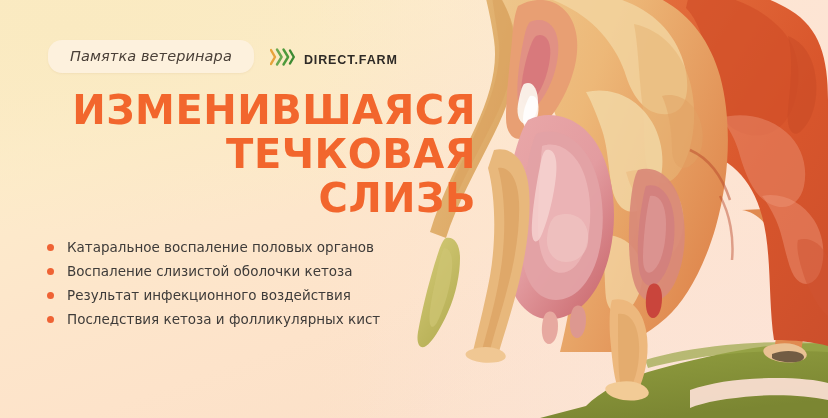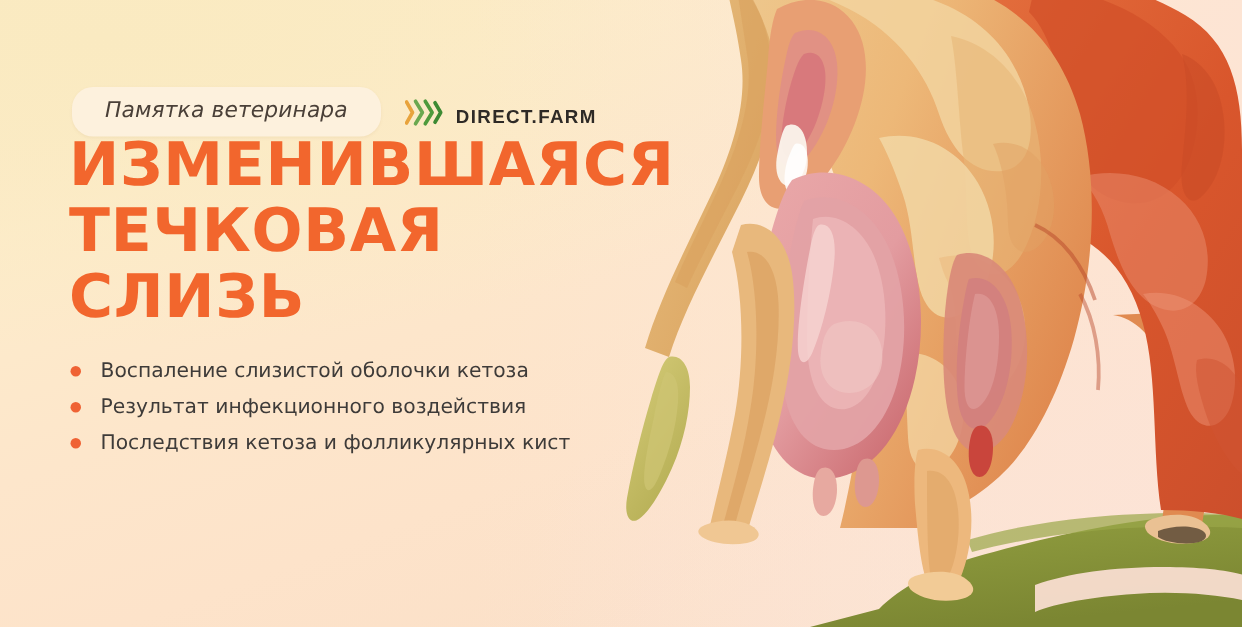--- a/index.html
+++ b/index.html
@@ -42,21 +42,21 @@
     top: 0;
     width: 438px;
     height: 418px;
   }
   .cow-art svg { display: block; width: 100%; height: 100%; }
 
   
   .header-row {
     position: absolute;
     left: 48px;
-    top: 58px;
+    top: 40px;
     display: flex;
     align-items: center;
     gap: 16px;
   }
   .pill {
     background: #fdf1dd;
     border-radius: 14px;
     padding: 8px 22px 9px 22px;
     box-shadow: 0 1px 2px rgba(180,140,90,0.10);
   }
@@ -91,20 +91,21 @@
     width: 430px;
   }
   .headline-line {
     font-family: "DejaVu Sans", sans-serif;
     font-weight: bold;
     font-size: 40px;
     line-height: 44px;
     letter-spacing: 0.5px;
     color: #f2662d;
     white-space: nowrap;
+    text-align: right;
   }
 
   
   .causes {
     position: absolute;
     left: 46px;
     top: 238px;
     width: 400px;
   }
   .causes-title {
@@ -342,20 +343,24 @@
   <div class="headline">
     <div class="headline-line">ИЗМЕНИВШАЯСЯ</div>
     <div class="headline-line">ТЕЧКОВАЯ</div>
     <div class="headline-line">СЛИЗЬ</div>
   </div>
 
   <div class="causes">
 
     <div class="cause-item">
       <span class="cause-dot"></span>
+      <span class="cause-text">Катаральное воспаление половых органов</span>
+    </div>
+    <div class="cause-item">
+      <span class="cause-dot"></span>
       <span class="cause-text">Воспаление слизистой оболочки кетоза</span>
     </div>
     <div class="cause-item">
       <span class="cause-dot"></span>
       <span class="cause-text">Результат инфекционного воздействия</span>
     </div>
     <div class="cause-item">
       <span class="cause-dot"></span>
       <span class="cause-text">Последствия кетоза и фолликулярных кист</span>
     </div>

